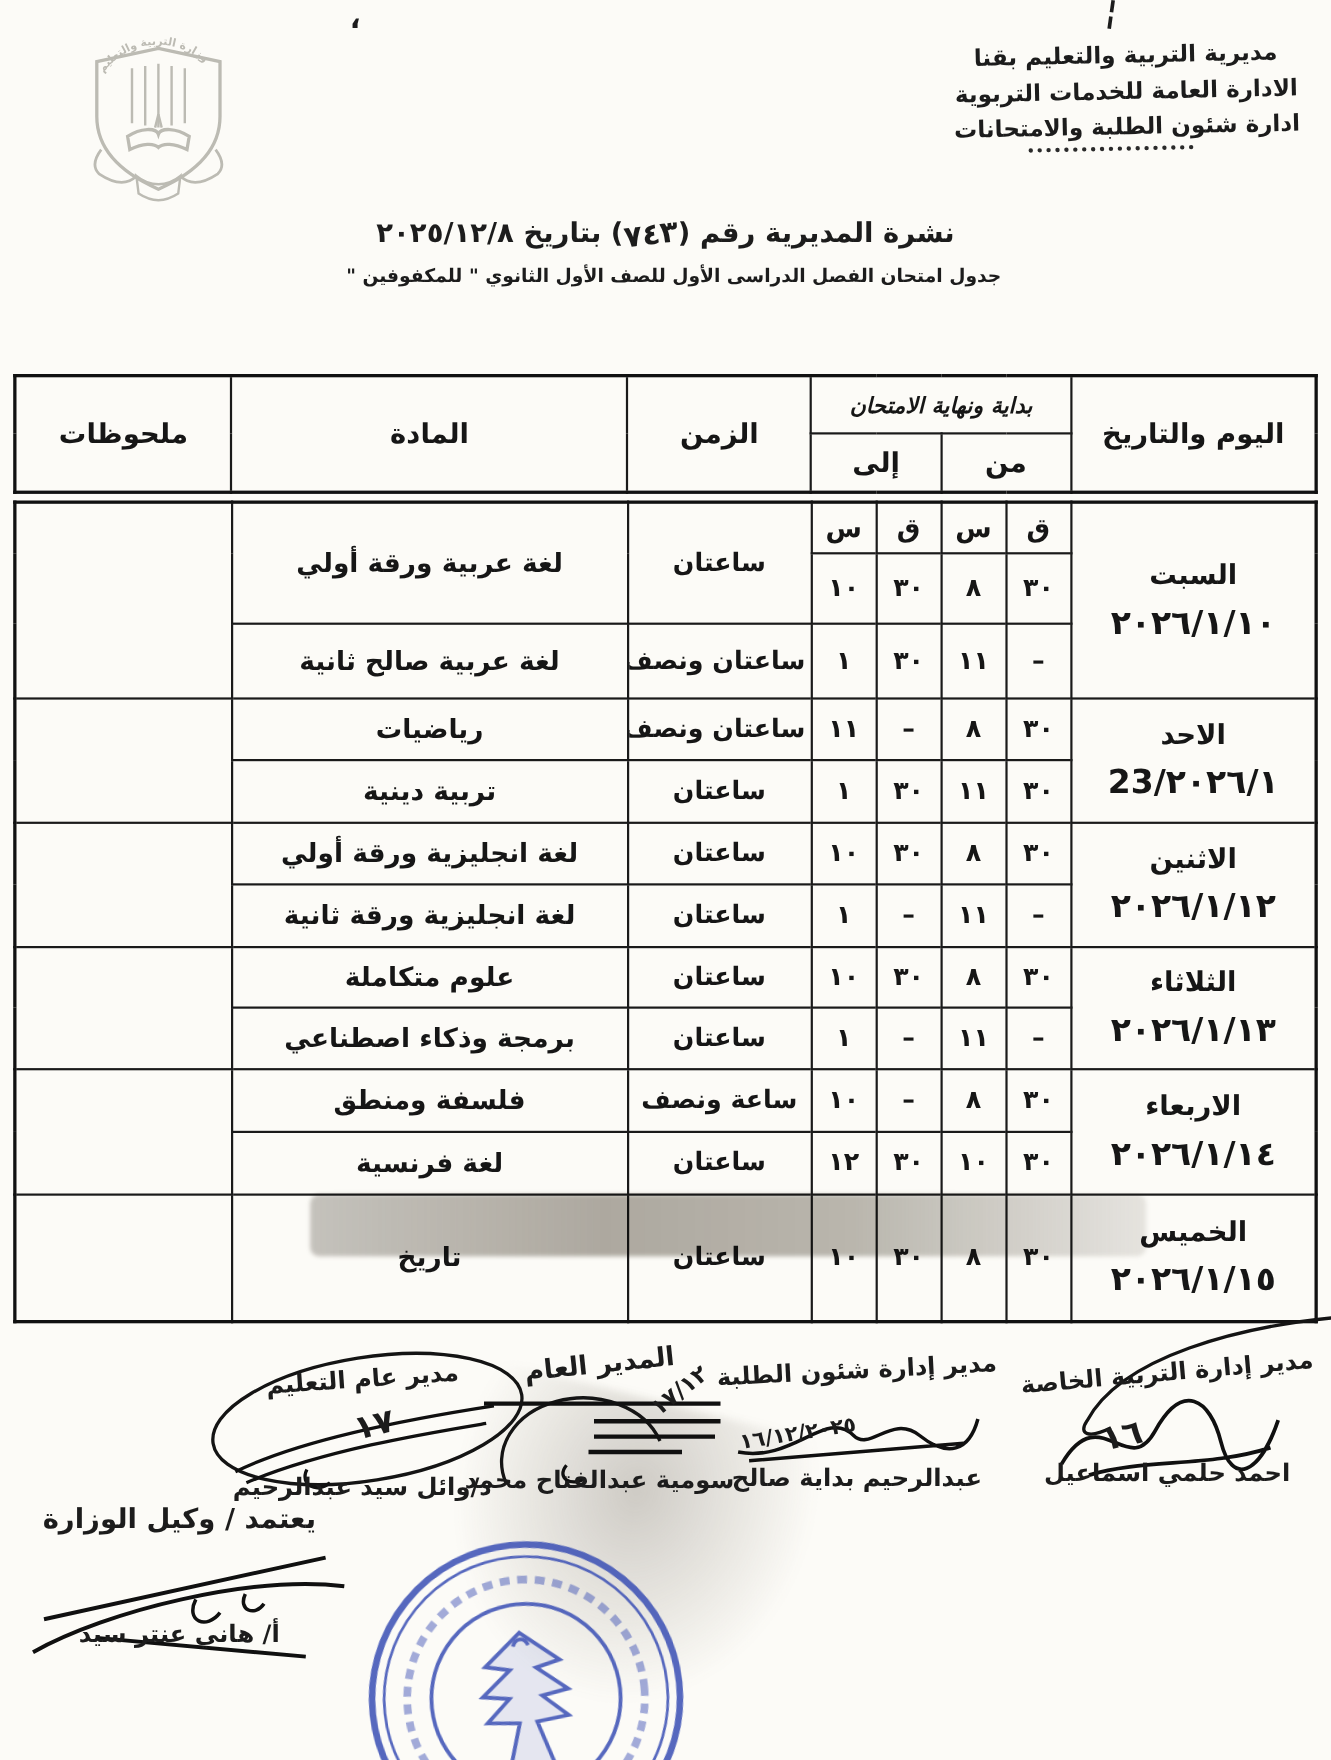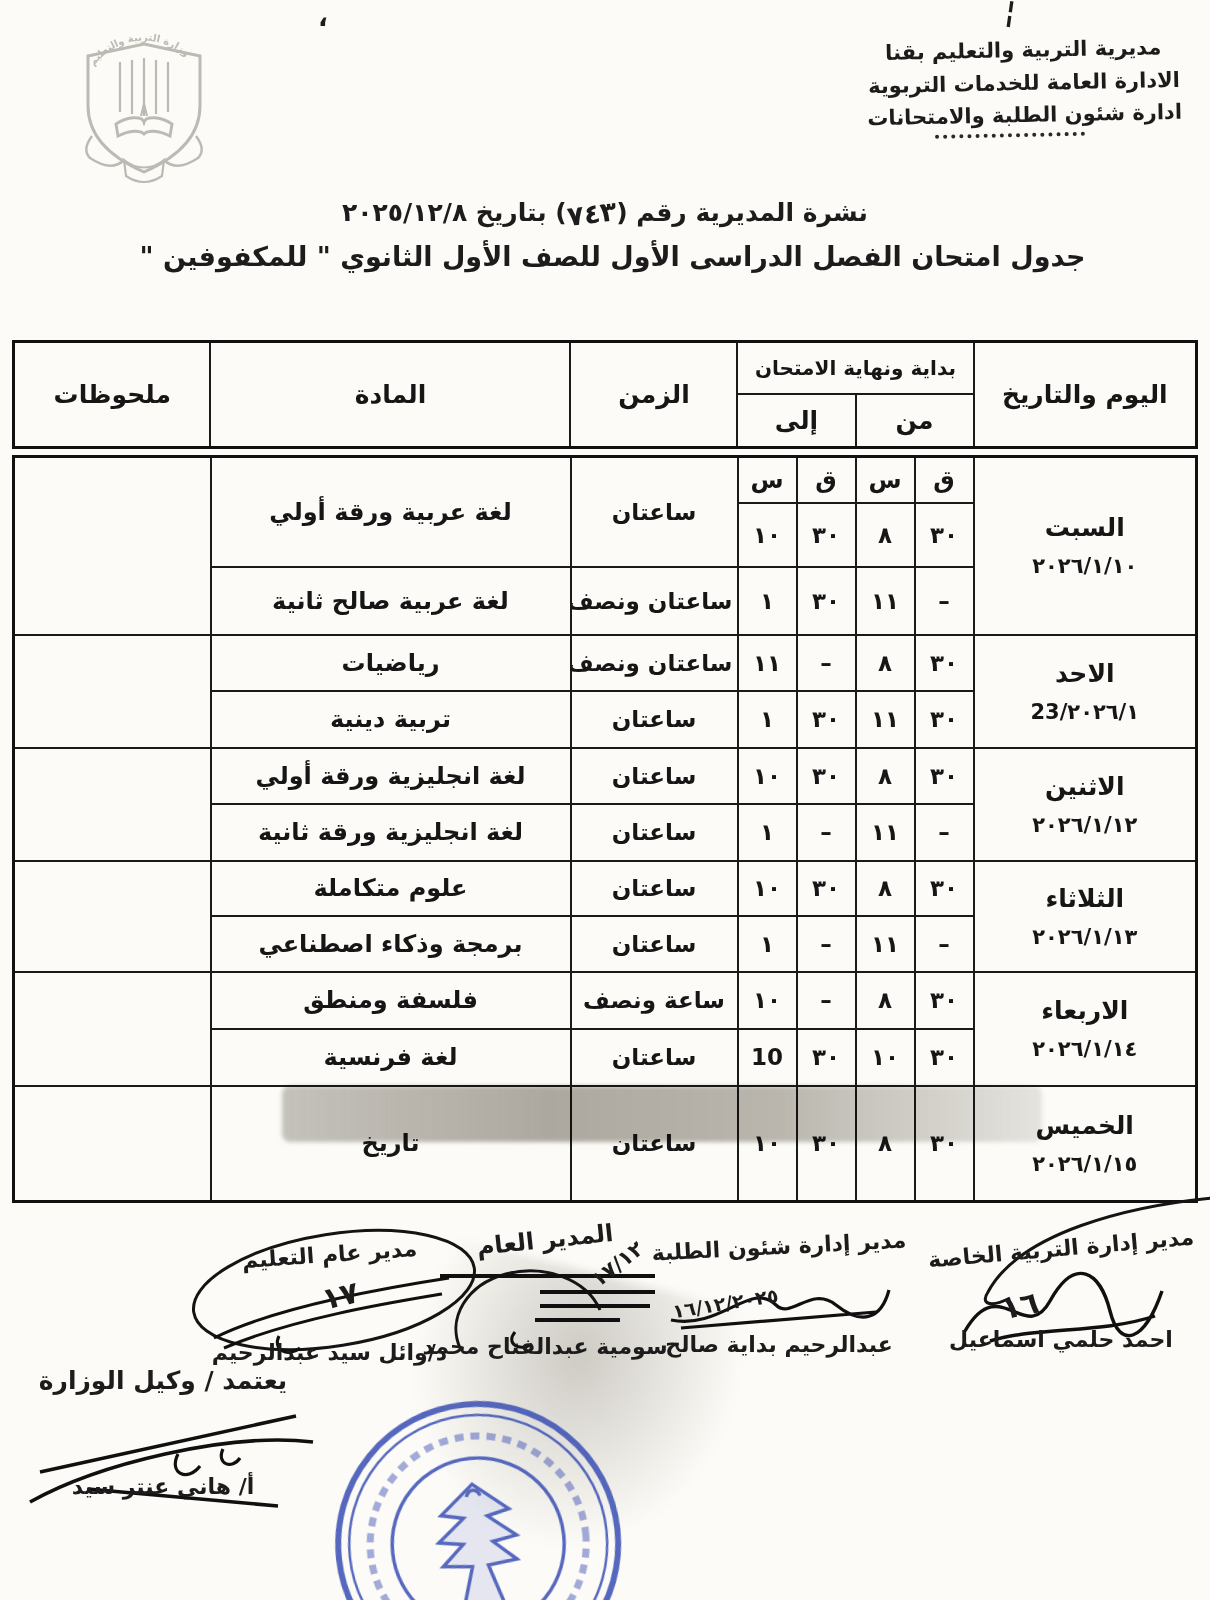--- a/index.html
+++ b/index.html
@@ -9,38 +9,38 @@
   .org{position:absolute;top:34px;right:16px;width:340px;text-align:center;
        font-size:21px;font-weight:700;line-height:1.55;transform:rotate(-1.2deg);}
   .dotline{width:150px;border-top:4px dotted #2a2a2a;margin:1px 110px 0 auto;}
   .logo{position:absolute;left:58px;top:24px;opacity:.62;}
   .stray1{position:absolute;left:318px;top:2px;font-size:26px;font-weight:700;}
   .stray2{position:absolute;left:1005px;top:-6px;font-size:30px;font-weight:700;transform:rotate(8deg);}
   
   .titles{position:absolute;top:196px;left:0;width:100%;text-align:center;font-weight:700;}
   .t1{font-size:25px;margin-bottom:14px;}
   .t1 .hand{display:inline-block;transform:rotate(-7deg) translateY(2px);font-size:27px;letter-spacing:2px;}
-  .t2{font-size:27px;margin-bottom:13px;padding-left:15px;}
+  .t2{font-size:17px;margin-bottom:13px;padding-left:15px;}
   .t3{font-size:26px;}
   
   table{border-collapse:collapse;table-layout:fixed;position:absolute;left:12px;
         background:transparent;font-weight:700;color:#161616;}
   #head-table{top:340px;width:1186px;}
   #body-table{top:455px;width:1186px;}
   td{border:2.5px solid #1a1a1a;text-align:center;vertical-align:middle;padding:0 4px;overflow:hidden;}
   #head-table{border:3.5px solid #111;}
   #body-table{border:3.5px solid #111;}
   .hd{font-size:25px;}
-  .hd-window{font-size:20px;white-space:nowrap;}
+  .hd-window{font-size:20px;white-space:nowrap;font-style:italic;}
   .sub{font-size:24px;}
   .num{font-size:23px;}
   .subj{font-size:24px;white-space:nowrap;margin-left:30px;}
   .dur{font-size:23px;white-space:nowrap;}
   .day-name{font-size:25px;}
-  .day-date{font-size:21px;margin-top:12px;}
+  .day-date{font-size:30px;margin-top:12px;}
   .notes-cell{background:transparent;}
   
   .smudge{position:absolute;left:282px;top:1086px;width:760px;height:56px;border-radius:8px;
      background:linear-gradient(90deg,rgba(70,62,52,.30),rgba(88,80,66,.48) 35%,rgba(95,88,74,.42) 65%,rgba(70,62,52,.12));
      filter:blur(2px);mix-blend-mode:multiply;}
   .wash{position:absolute;left:400px;top:1270px;width:330px;height:280px;
      background:radial-gradient(ellipse at 50% 30%,rgba(90,82,70,.28),rgba(90,82,70,0) 70%);
      filter:blur(4px);transform:rotate(14deg);mix-blend-mode:multiply;}
   
   .sig{position:absolute;text-align:center;font-weight:700;}
@@ -224,21 +224,21 @@
           <td class="num">–</td>
           <td class="num">١٠</td>
           <td class="dur">ساعة ونصف</td>
           <td class="subj">فلسفة ومنطق</td>
           <td class="notes-cell" rowspan="2"></td>
         </tr>
         <tr style="height: 57px;">
           <td class="num">٣٠</td>
           <td class="num">١٠</td>
           <td class="num">٣٠</td>
-          <td class="num">10</td>
+          <td class="num">١٢</td>
           <td class="dur">ساعتان</td>
           <td class="subj">لغة فرنسية</td>
         </tr>
         <tr style="height: 116px;">
           <td class="daycell">
             <div class="day-name">الخميس</div>
             <div class="day-date">٢٠٢٦/١/١٥</div>
           </td>
           <td class="num">٣٠</td>
           <td class="num">٨</td>

